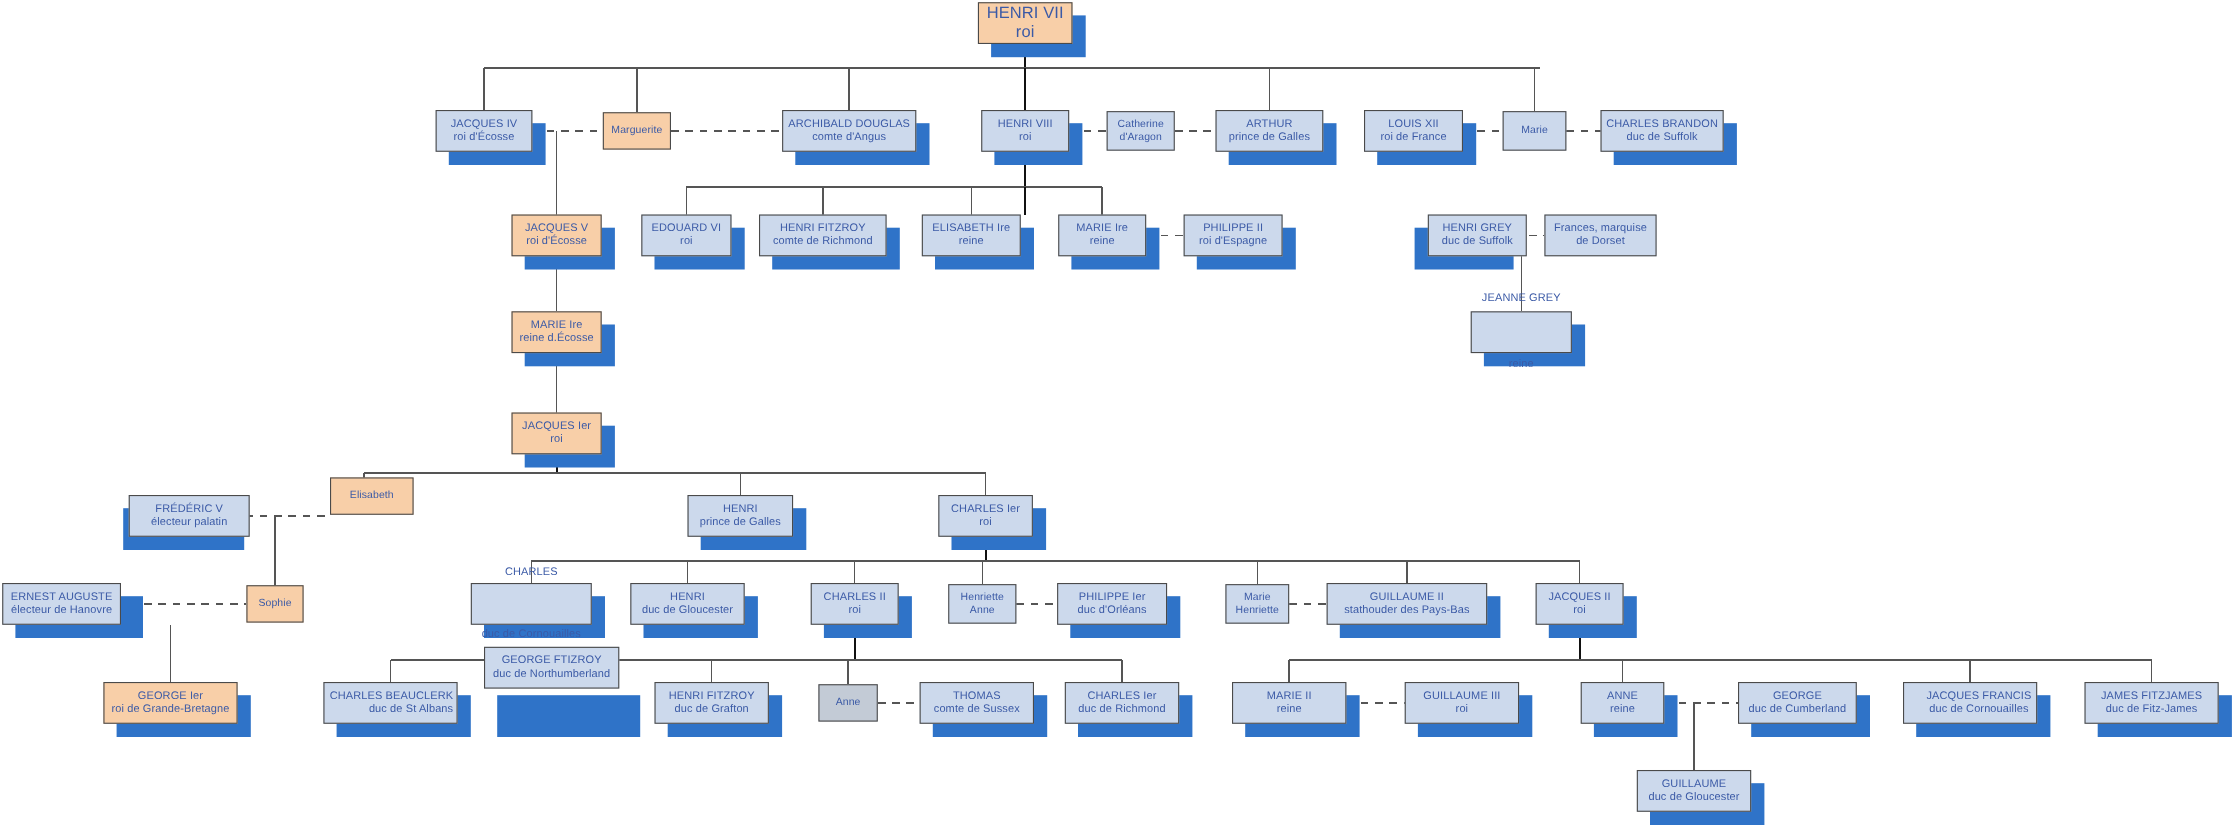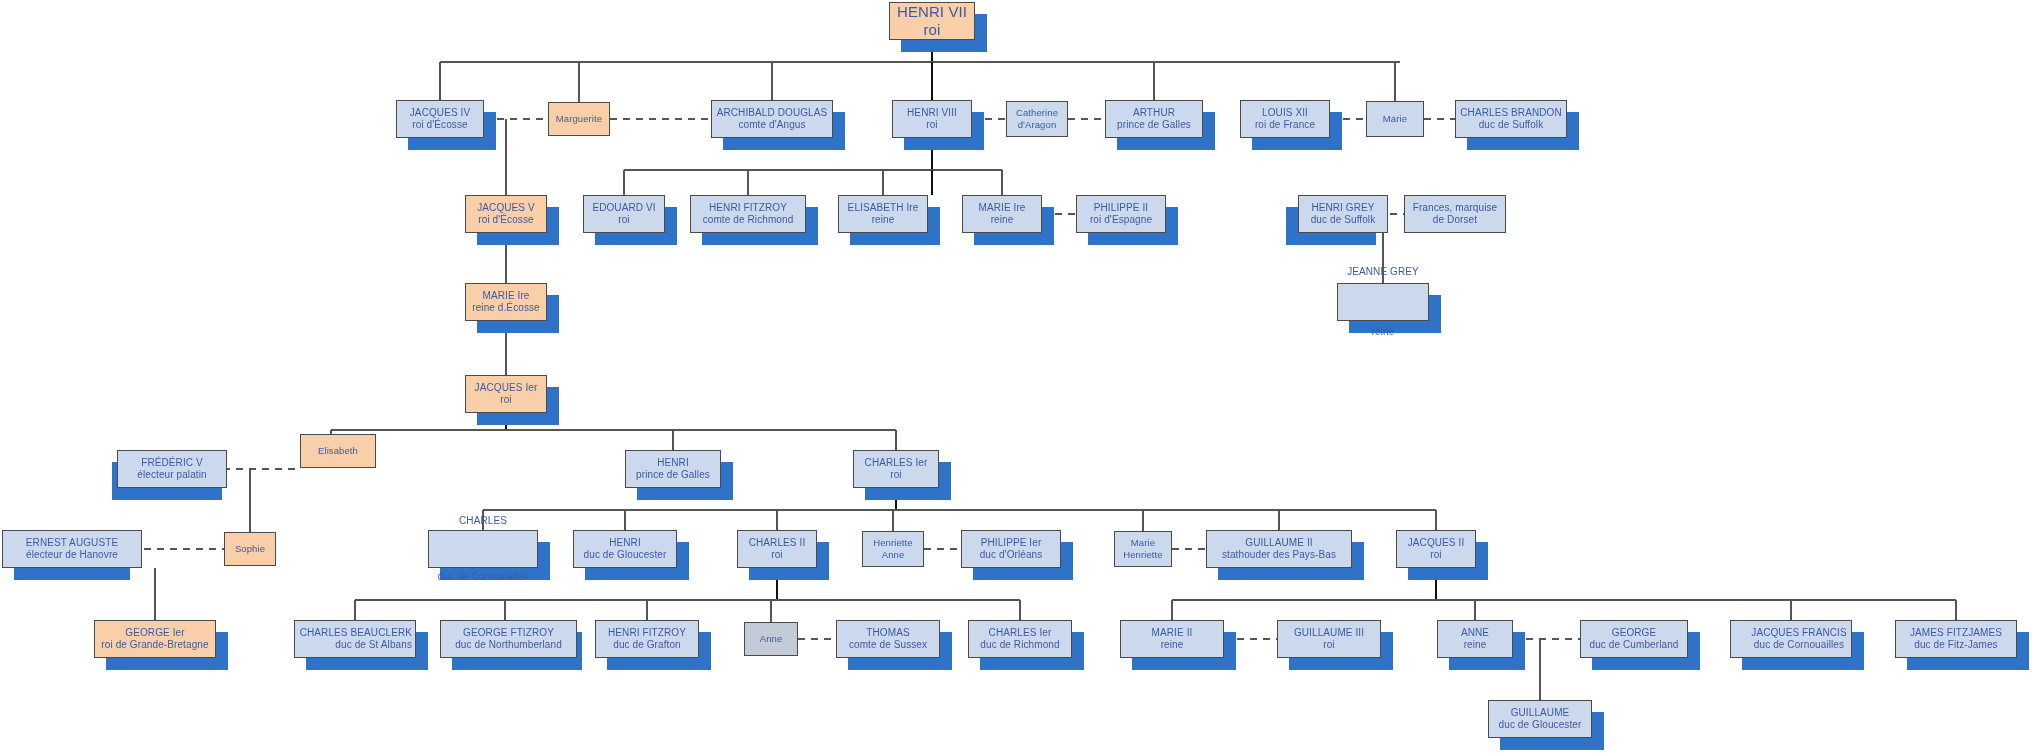--- a/index.html
+++ b/index.html
@@ -256,21 +256,21 @@
       <div class="node fill-blue" style="left: 625px; top: 450px; width: 96px; height: 38px; font-size: 10px;">
         <span class="l1">HENRI</span>
         <span class="l2">prince de Galles</span>
       </div>
       <div class="shadow" style="left: 865px; top: 462px; width: 86px; height: 38px;"></div>
       <div class="node fill-blue" style="left: 853px; top: 450px; width: 86px; height: 38px; font-size: 10px;">
         <span class="l1">CHARLES Ier</span>
         <span class="l2">roi</span>
       </div>
       <div class="shadow" style="left: 14px; top: 542px; width: 116px; height: 38px;"></div>
-      <div class="node fill-blue" style="left: 2px; top: 530px; width: 140px; height: 38px; font-size: 10px;">
+      <div class="node fill-blue" style="left: 2px; top: 530px; width: 108px; height: 38px; font-size: 10px;">
         <span class="l1">ERNEST AUGUSTE</span>
         <span class="l2">électeur de Hanovre</span>
       </div>
       <div class="node fill-peach" style="left: 224px; top: 532px; width: 52px; height: 34px; font-size: 9.5px;">
         <span class="l1">Sophie</span>
       </div>
       <div class="shadow" style="left: 440px; top: 542px; width: 110px; height: 38px;"></div>
       <div class="node fill-blue" style="left: 428px; top: 530px; width: 110px; height: 38px; font-size: 10px; gap: 44px;">
         <span class="l1">CHARLES</span>
         <span class="l2">duc de Cornouailles</span>
@@ -312,21 +312,21 @@
       <div class="node fill-peach" style="left: 94px; top: 620px; width: 122px; height: 38px; font-size: 10px;">
         <span class="l1">GEORGE Ier</span>
         <span class="l2">roi de Grande-Bretagne</span>
       </div>
       <div class="shadow" style="left: 306px; top: 632px; width: 122px; height: 38px;"></div>
       <div class="node fill-blue" style="left: 294px; top: 620px; width: 122px; height: 38px; font-size: 10px; align-items: flex-end;">
         <span class="l1">CHARLES BEAUCLERK</span>
         <span class="l2">duc de St Albans</span>
       </div>
       <div class="shadow" style="left: 452px; top: 632px; width: 130px; height: 38px;"></div>
-      <div class="node fill-blue" style="left: 440px; top: 620px; width: 137px; height: 38px; font-size: 10px;">
+      <div class="node fill-blue" style="left: 440px; top: 588px; width: 123px; height: 38px; font-size: 10px;">
         <span class="l1">GEORGE FTIZROY</span>
         <span class="l2">duc de Northumberland</span>
       </div>
       <div class="shadow" style="left: 607px; top: 632px; width: 104px; height: 38px;"></div>
       <div class="node fill-blue" style="left: 595px; top: 620px; width: 104px; height: 38px; font-size: 10px;">
         <span class="l1">HENRI FITZROY</span>
         <span class="l2">duc de Grafton</span>
       </div>
       <div class="node fill-gray" style="left: 744px; top: 622px; width: 54px; height: 34px; font-size: 9.5px;">
         <span class="l1">Anne</span>

